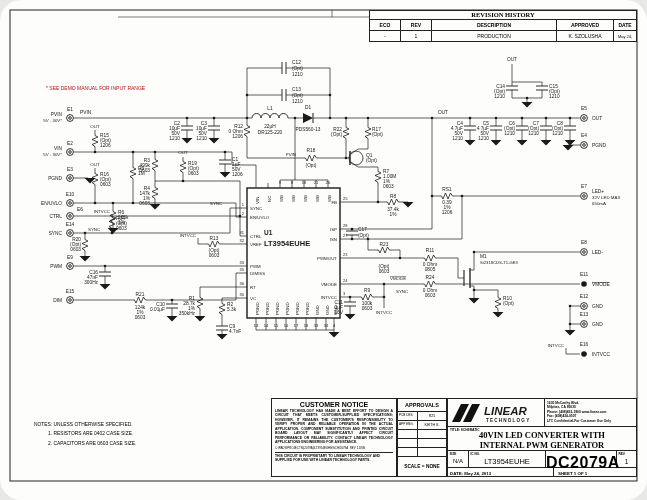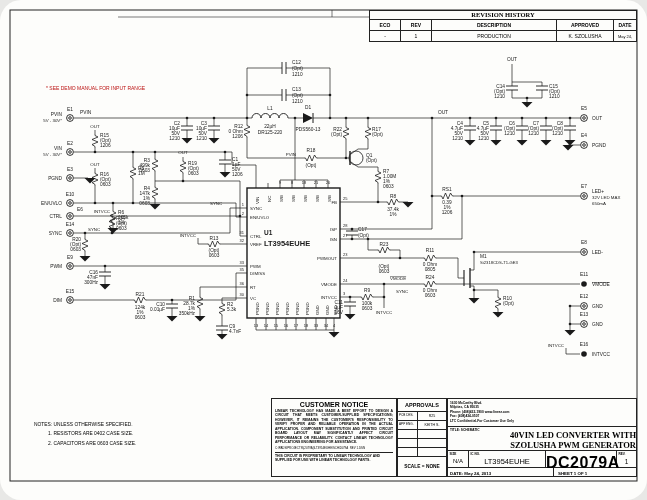--- a/index.html
+++ b/index.html
@@ -34,21 +34,21 @@
   #appr .row .l{width:17px;font-size:3.1px;border-right:0.8px solid #222;padding:1px;}
   #appr .row .v{flex:1;font-size:3.6px;text-align:center;line-height:8px;}
   #appr .sc{flex:1;font-size:4.8px;font-weight:600;text-align:center;display:flex;align-items:center;justify-content:center;}
   
   #tb{left:447px;top:398px;width:190px;height:79px;border:1px solid #222;display:flex;flex-direction:column;}
   #tb .r1{display:flex;height:28px;border-bottom:0.8px solid #222;}
   #tb .logo{width:96px;display:flex;align-items:center;justify-content:center;border-right:0.8px solid #222;}
   #tb .addr{flex:1;font-size:3.3px;line-height:1.35;padding:2px 2px;font-weight:600;}
   #tb .r2{position:relative;height:23px;border-bottom:0.8px solid #222;}
   #tb .tl{position:absolute;left:2px;top:1px;font-size:3.2px;font-weight:700;}
-  #tb .ttl{font-family:"Liberation Serif",serif;font-weight:700;font-size:8.5px;text-align:right;margin-top:4px;line-height:1.15;}
+  #tb .ttl{font-family:"Liberation Serif",serif;font-weight:700;font-size:8.5px;text-align:center;margin-top:4px;line-height:1.15;}
   #tb .r3{display:flex;height:16px;border-bottom:0.8px solid #222;}
   #tb .cell{position:relative;border-right:0.8px solid #222;}
   #tb .cell:last-child{border-right:none;}
   #tb .lab{position:absolute;left:1.5px;top:1px;font-size:3.1px;font-weight:700;}
   #tb .cv{text-align:center;}
   #tb .size{width:20px;}  #tb .icno{width:76px;} #tb .doc{width:70px;} #tb .revc{flex:1;}
   #tb .size .cv{font-size:6px;margin-top:7px;}
   #tb .icno .cv{font-size:7.5px;margin-top:6px;}
   #tb .doc .cv{font-size:16px;font-weight:600;margin-top:3px;letter-spacing:0.5px;}
   #tb .revc .cv{font-size:6.5px;margin-top:7px;}
@@ -633,33 +633,41 @@
       </div>
     <div class="row">
         <div class="l"></div>
         <div class="v"></div>
       </div>
     <div class="sc">SCALE = NONE</div>
   </div>
 
   <div id="tb" class="abs">
     <div class="r1">
+      <div class="logo">
+        <svg width="92" height="26" viewBox="0 0 92 26">
+          <path d="M2 22 L11 4 L19 4 L10 22 Z" fill="#111"></path>
+          <path d="M13 22 L22 4 L30 4 L21 22 Z" fill="#111"></path>
+          <text x="34" y="15" font-size="11.5" font-weight="bold" font-style="italic" fill="#111">LINEAR</text>
+          <text x="36" y="22" font-size="4.6" font-weight="bold" letter-spacing="1.2" fill="#111">TECHNOLOGY</text>
+        </svg>
+      </div>
       <div class="addr">
         <div>1630 McCarthy Blvd.</div>
         <div>Milpitas, CA 95035</div>
         <div>Phone: (408)432-1900   www.linear.com</div>
         <div>Fax: (408)434-0507</div>
         <div>LTC Confidential-For Customer Use Only</div>
       </div>
     </div>
     <div class="r2">
       <div class="tl">TITLE: SCHEMATIC</div>
       <div class="ttl">
         <div>40VIN LED CONVERTER WITH</div>
-        <div>SZOLUSHA PWM GENERATOR</div>
+        <div>INTERNAL PWM GENERATOR</div>
       </div>
     </div>
     <div class="r3">
       <div class="cell size">
           <div class="lab">SIZE</div>
           <div class="cv">N/A</div>
         </div>
       <div class="cell icno">
           <div class="lab">IC NO.</div>
           <div class="cv">LT3954EUHE</div>

